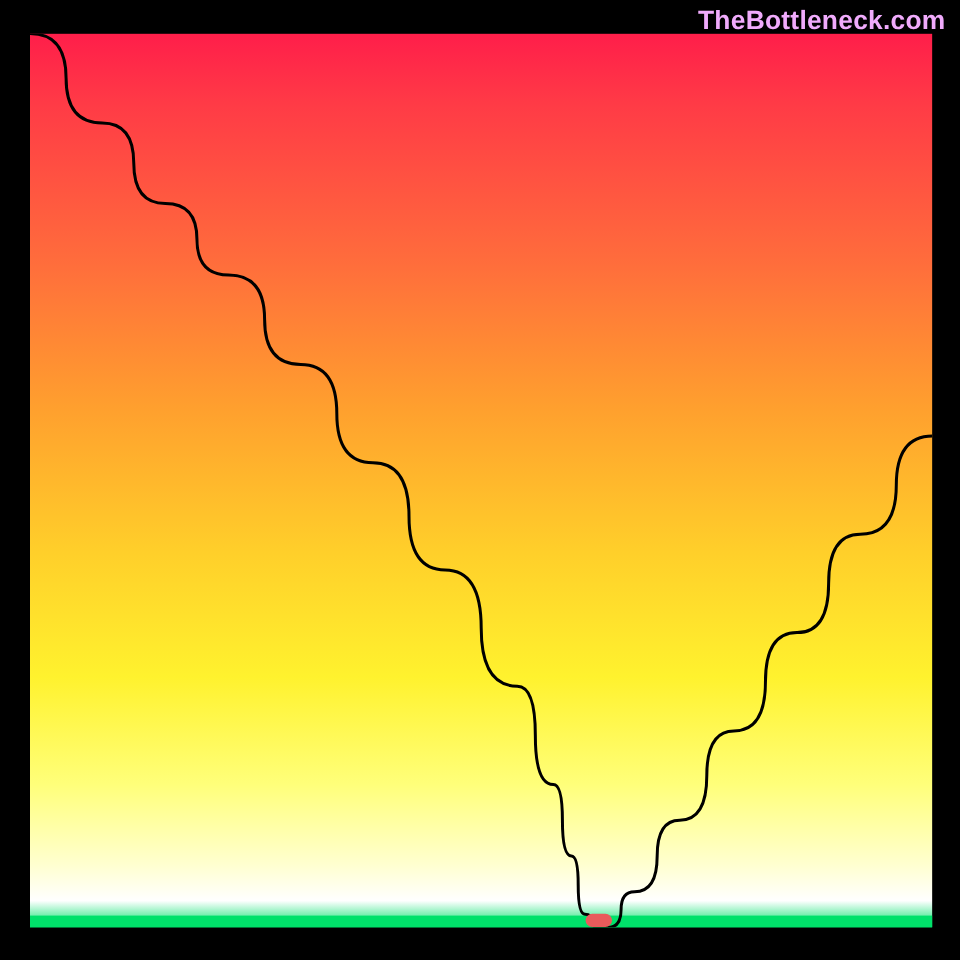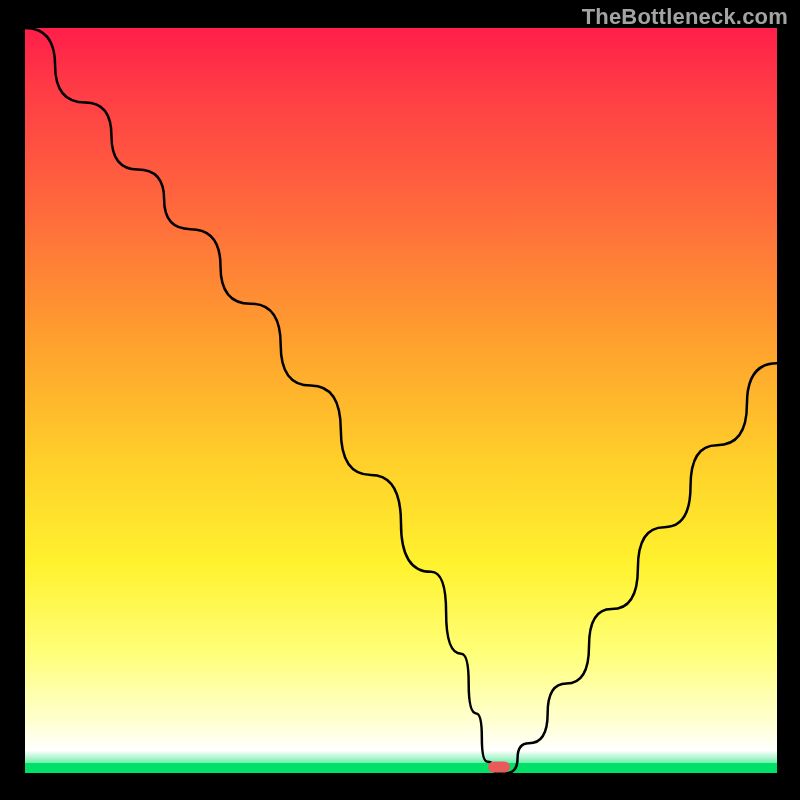--- a/index.html
+++ b/index.html
@@ -14,21 +14,21 @@
   .frame {
     position: relative;
     width: 800px;
     height: 800px;
     background: #000;
   }
   .watermark {
     position: absolute;
     top: 4px;
     right: 12px;
-    color: #a3a3a3;
+    color: #f0abfc;
     font-size: 22px;
     font-weight: 600;
     letter-spacing: 0.2px;
     z-index: 10;
   }
   
   .plot {
     position: absolute;
     left: 25px;
     top: 28px;

